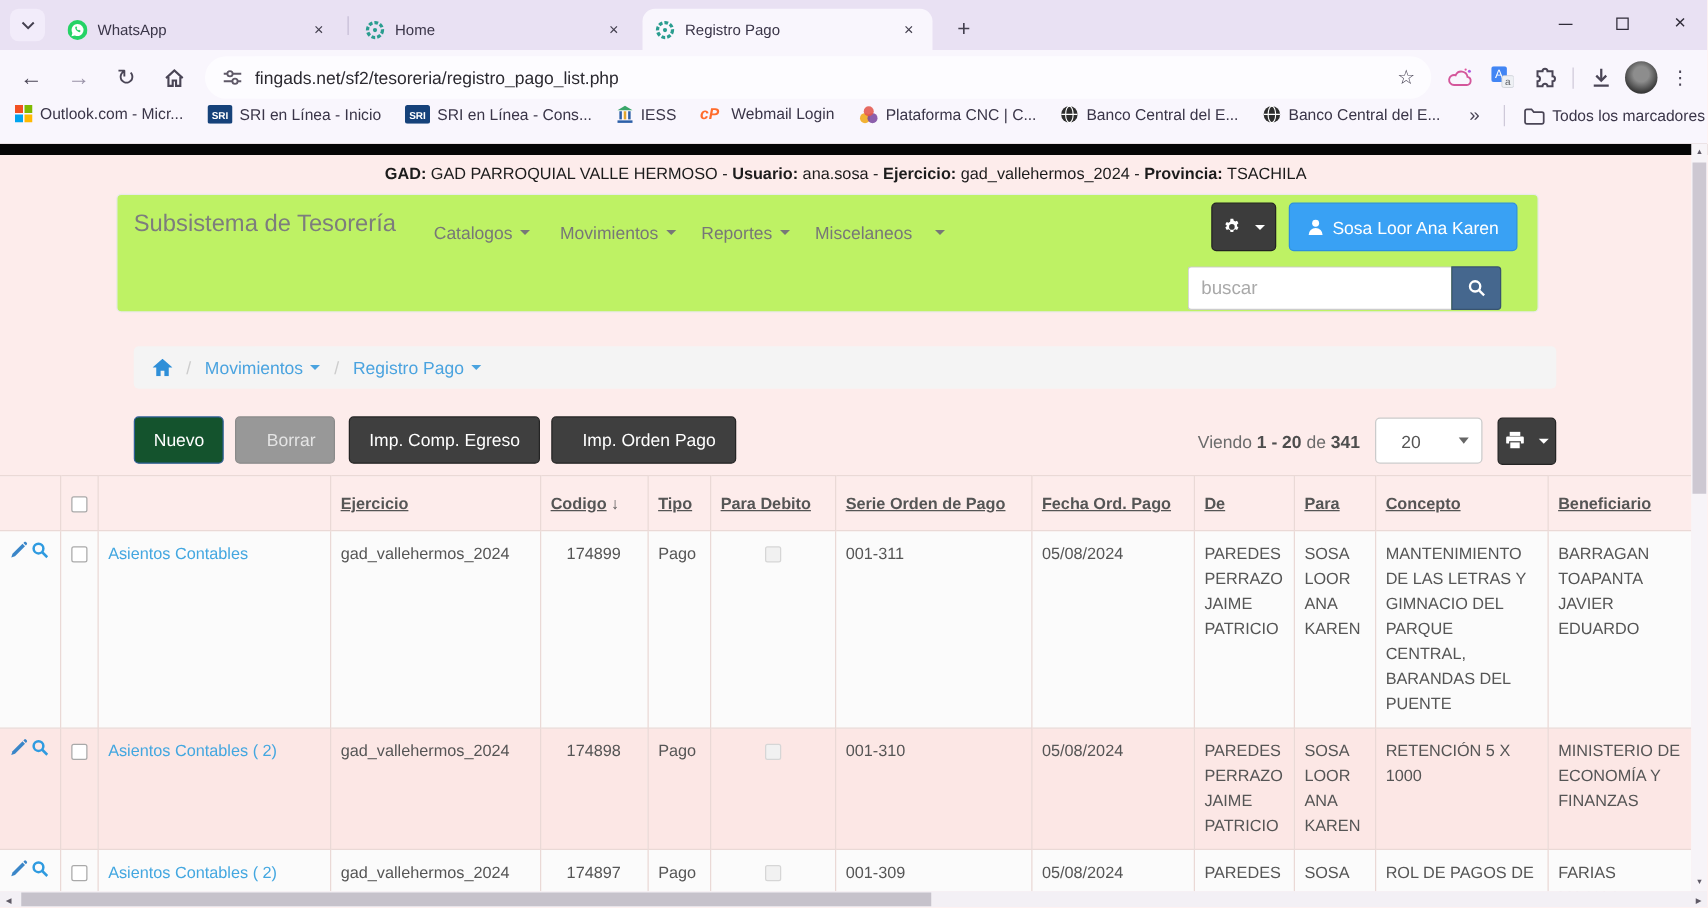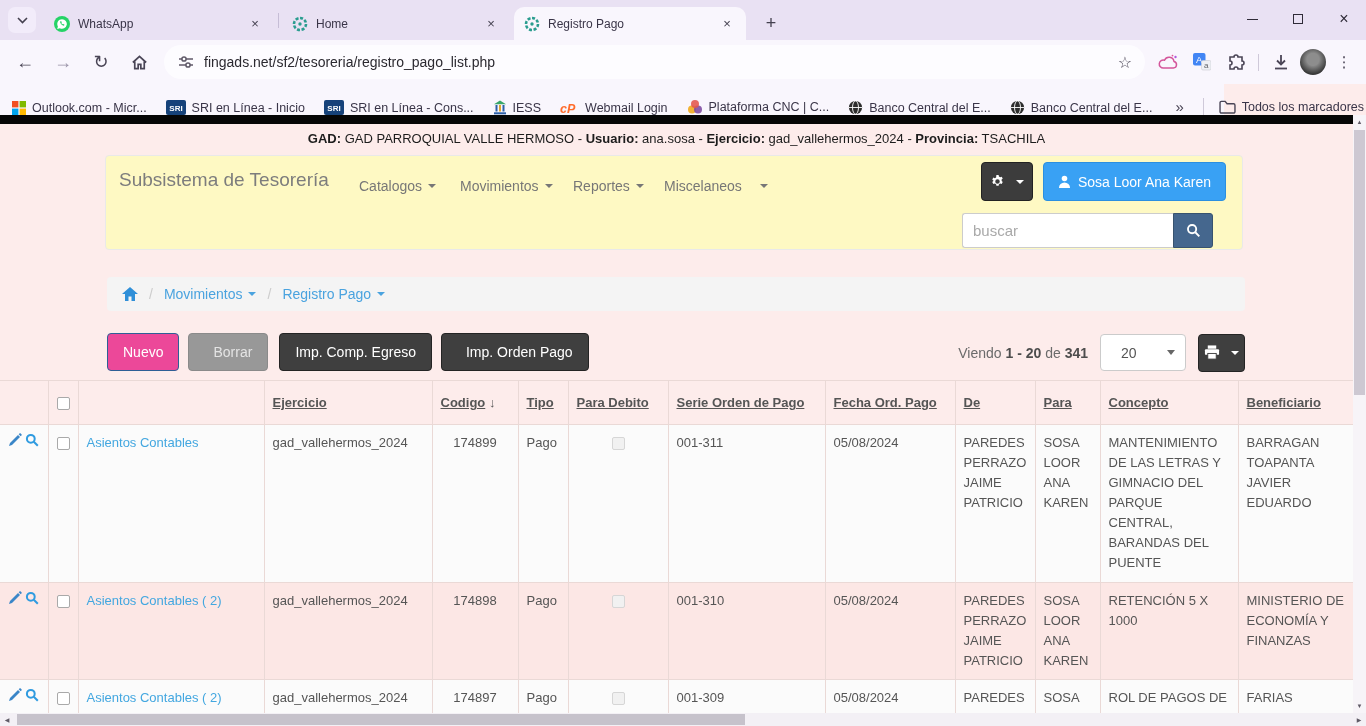--- a/index.html
+++ b/index.html
@@ -25,48 +25,48 @@
   .nav-btn { width:34px; height:34px; border-radius:17px; display:flex; align-items:center; justify-content:center; font-size:18px; color:#4a4556; flex:0 0 auto; }
   .nav-btn.fwd { color:#9a93a8; }
   .omnibox { flex:1; height:34px; background:#fdfcff; border-radius:17px; display:flex; align-items:center; gap:10px; padding:0 6px 0 14px; margin:0 4px; }
   .omnibox-url { flex:1; font-size:14px; color:#2b2930; white-space:nowrap; overflow:hidden; }
   .star-btn { width:28px; height:28px; display:flex; align-items:center; justify-content:center; font-size:16px; color:#4a4556; }
   .ext-btn { width:30px; height:30px; display:flex; align-items:center; justify-content:center; flex:0 0 auto; }
   .tb-divider { width:1px; height:17px; background:#cfc9d9; margin:0 3px; flex:0 0 auto; }
   .avatar { width:26px; height:26px; border-radius:13px; background:radial-gradient(circle at 50% 40%, #8d8d8d 0 30%, #3c3c3c 70%, #1c1c1c); flex:0 0 auto; }
   .dots-btn { width:28px; height:28px; display:flex; align-items:center; justify-content:center; font-size:15px; color:#4a4556; flex:0 0 auto; }
 
-  .bookmarks { position:absolute; top:84px; left:0; width:1224px; height:31px; background:#f9f6fd; display:flex; align-items:flex-end; padding:0 12px; gap:19px; }
+  .bookmarks { position:absolute; top:84px; left:0; width:1366px; height:31px; background:#f9f6fd; display:flex; align-items:flex-start; padding:0 12px; gap:19px; }
   .bm { display:flex; align-items:center; gap:6px; font-size:12.5px; color:#3a3548; white-space:nowrap; }
   .bm-right { margin-left:auto; display:flex; align-items:center; gap:12px; }
   .bm-overflow { font-size:15px; color:#4a4556; padding:0 4px; }
 
   
   .page { position:absolute; top:115px; left:0; width:1366px; height:611px; background:#fdeceb; overflow:hidden; }
   .black-strip { position:absolute; top:0; left:0; width:1366px; height:9px; background:#060606; }
   .gad-line { position:absolute; top:16px; left:0; width:1353px; text-align:center; font-size:13px; color:#1c1c1c; }
   .gad-line b { font-weight:bold; }
 
-  .nav-card { position:absolute; left:105px; top:40px; width:1138px; height:95px; background:#fef9c3; border:1px solid #e9e9e9; border-radius:4px; }
+  .nav-card { position:absolute; left:93px; top:40px; width:1138px; height:95px; background:#bef264; border:1px solid #e9e9e9; border-radius:4px; }
   .site-title { position:absolute; left:13px; top:13px; font-size:19px; color:#7d7d7d; }
   .menu-item { position:absolute; top:22px; font-size:14px; color:#777; display:flex; align-items:center; }
   .caret { display:inline-block; width:0; height:0; border-left:4px solid transparent; border-right:4px solid transparent; border-top:4px solid currentColor; margin-left:6px; }
   .gear-btn { position:absolute; left:875px; top:6px; width:52px; height:39px; background:#3c3c3c; border:1px solid #222; border-radius:4px; display:flex; align-items:center; justify-content:center; gap:5px; color:#fff; }
   .user-btn { position:absolute; left:937px; top:6px; width:183px; height:39px; background:#39a1f4; border:1px solid #2b8fe0; border-radius:4px; display:flex; align-items:center; justify-content:center; gap:7px; color:#fff; font-size:14px; }
   .search-input { position:absolute; left:856px; top:57px; width:211px; height:35px; border:1px solid #cccccc; border-right:none; border-radius:3px 0 0 3px; padding:0 10px; font-size:15px; color:#555; font-family:"Liberation Sans", sans-serif; }
   .search-input::placeholder { color:#a9a9a9; }
   .search-btn { position:absolute; left:1067px; top:57px; width:40px; height:35px; background:#45678e; border:1px solid #38536f; border-radius:0 3px 3px 0; display:flex; align-items:center; justify-content:center; }
 
   .breadcrumb { position:absolute; left:107px; top:162px; width:1138px; height:34px; background:#f4f4f4; border-radius:4px; display:flex; align-items:center; gap:11px; padding:0 15px; font-size:14px; }
   .bc-link { color:#4aa3df; display:flex; align-items:center; }
   .bc-sep { color:#cccccc; }
 
   .actions { position:absolute; left:107px; top:218px; width:1138px; height:39px; }
   .btn { display:inline-flex; align-items:center; justify-content:center; height:38px; padding:0 15px; border-radius:4px; font-size:14px; border:1px solid transparent; }
-  .btn-primary  { background:#ec4899; border-color:#2e5f96; color:#fff; }
+  .btn-primary  { background:#14532d; border-color:#2e5f96; color:#fff; }
   .btn-disabled { background:#989898; border-color:#8a8a8a; color:#e4e4e4; }
   .btn-dark     { background:#3f3f3f; border-color:#242424; color:#fff; }
   .actions-left { position:absolute; left:0; top:0; display:flex; gap:0; }
   .actions-left .btn { margin-right:9px; }
   .actions-left .btn.gap { margin-right:11px;padding-left:24px; }
   .actions-right { position:absolute; right:0; top:0; height:39px; display:flex; align-items:center; gap:12px; }
   .viendo { font-size:14px; color:#6b6b6b; }
   .viendo b { color:#4d4d4d; }
   .page-size { width:86px; height:37px; background:#fff; border:1px solid #cbcbcb; border-radius:4px; display:flex; align-items:center; font-size:14px; color:#555; padding:0 10px 0 20px; justify-content:space-between; }
   .chev { width:0; height:0; border-left:4px solid transparent; border-right:4px solid transparent; border-top:5px solid #666; }

